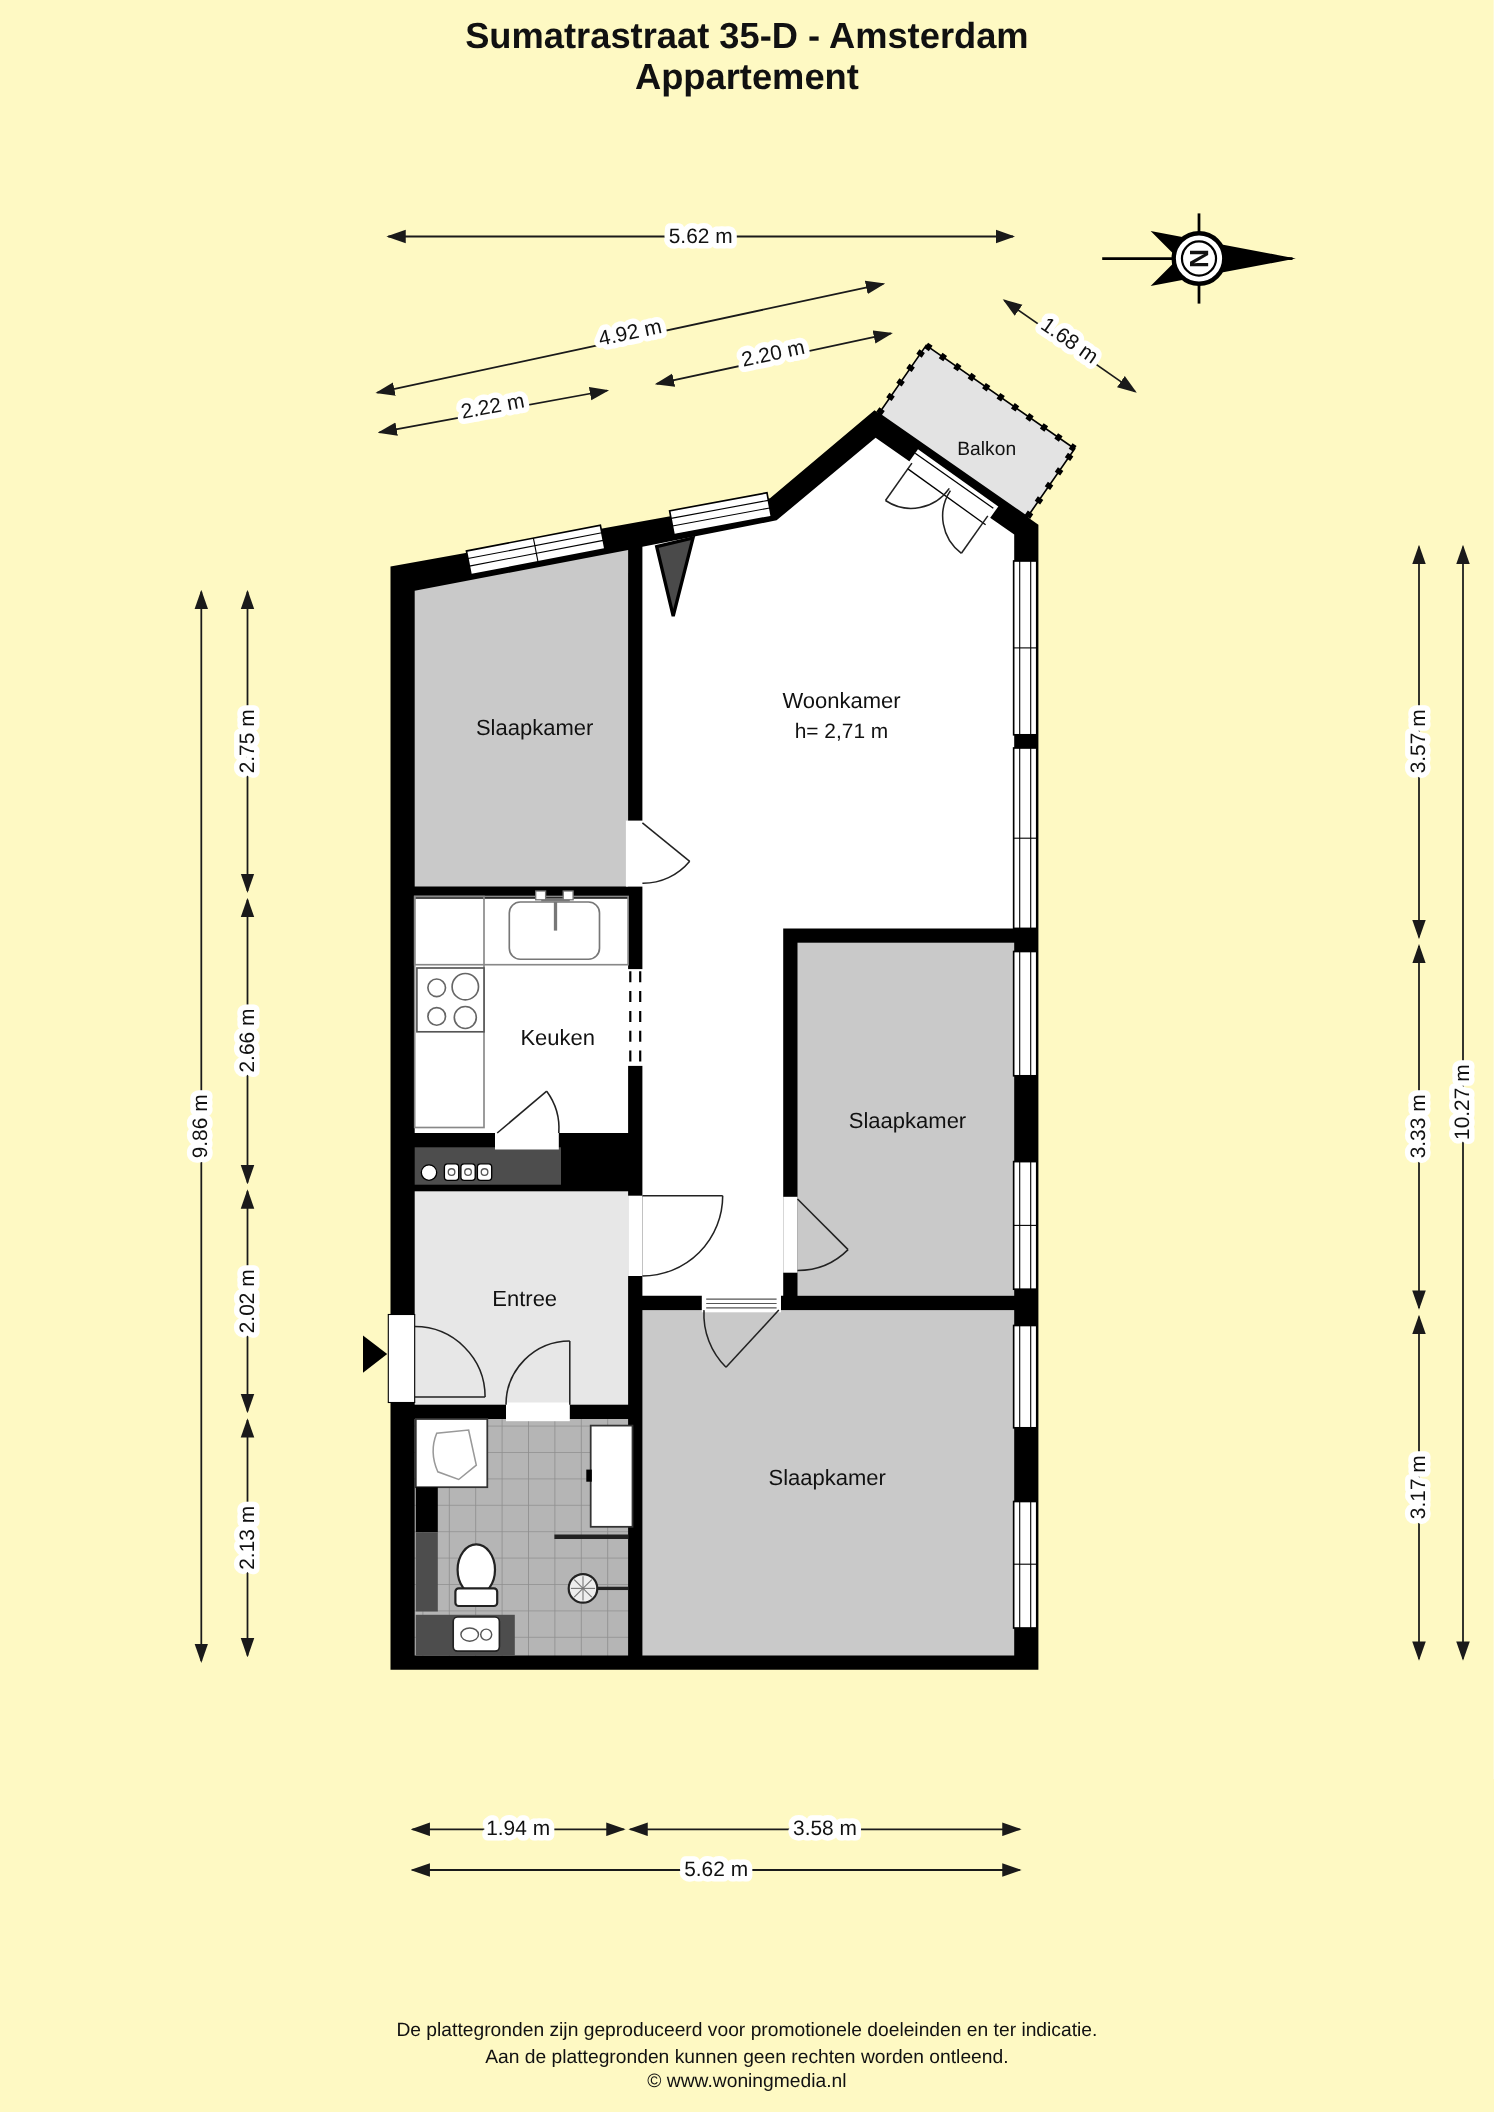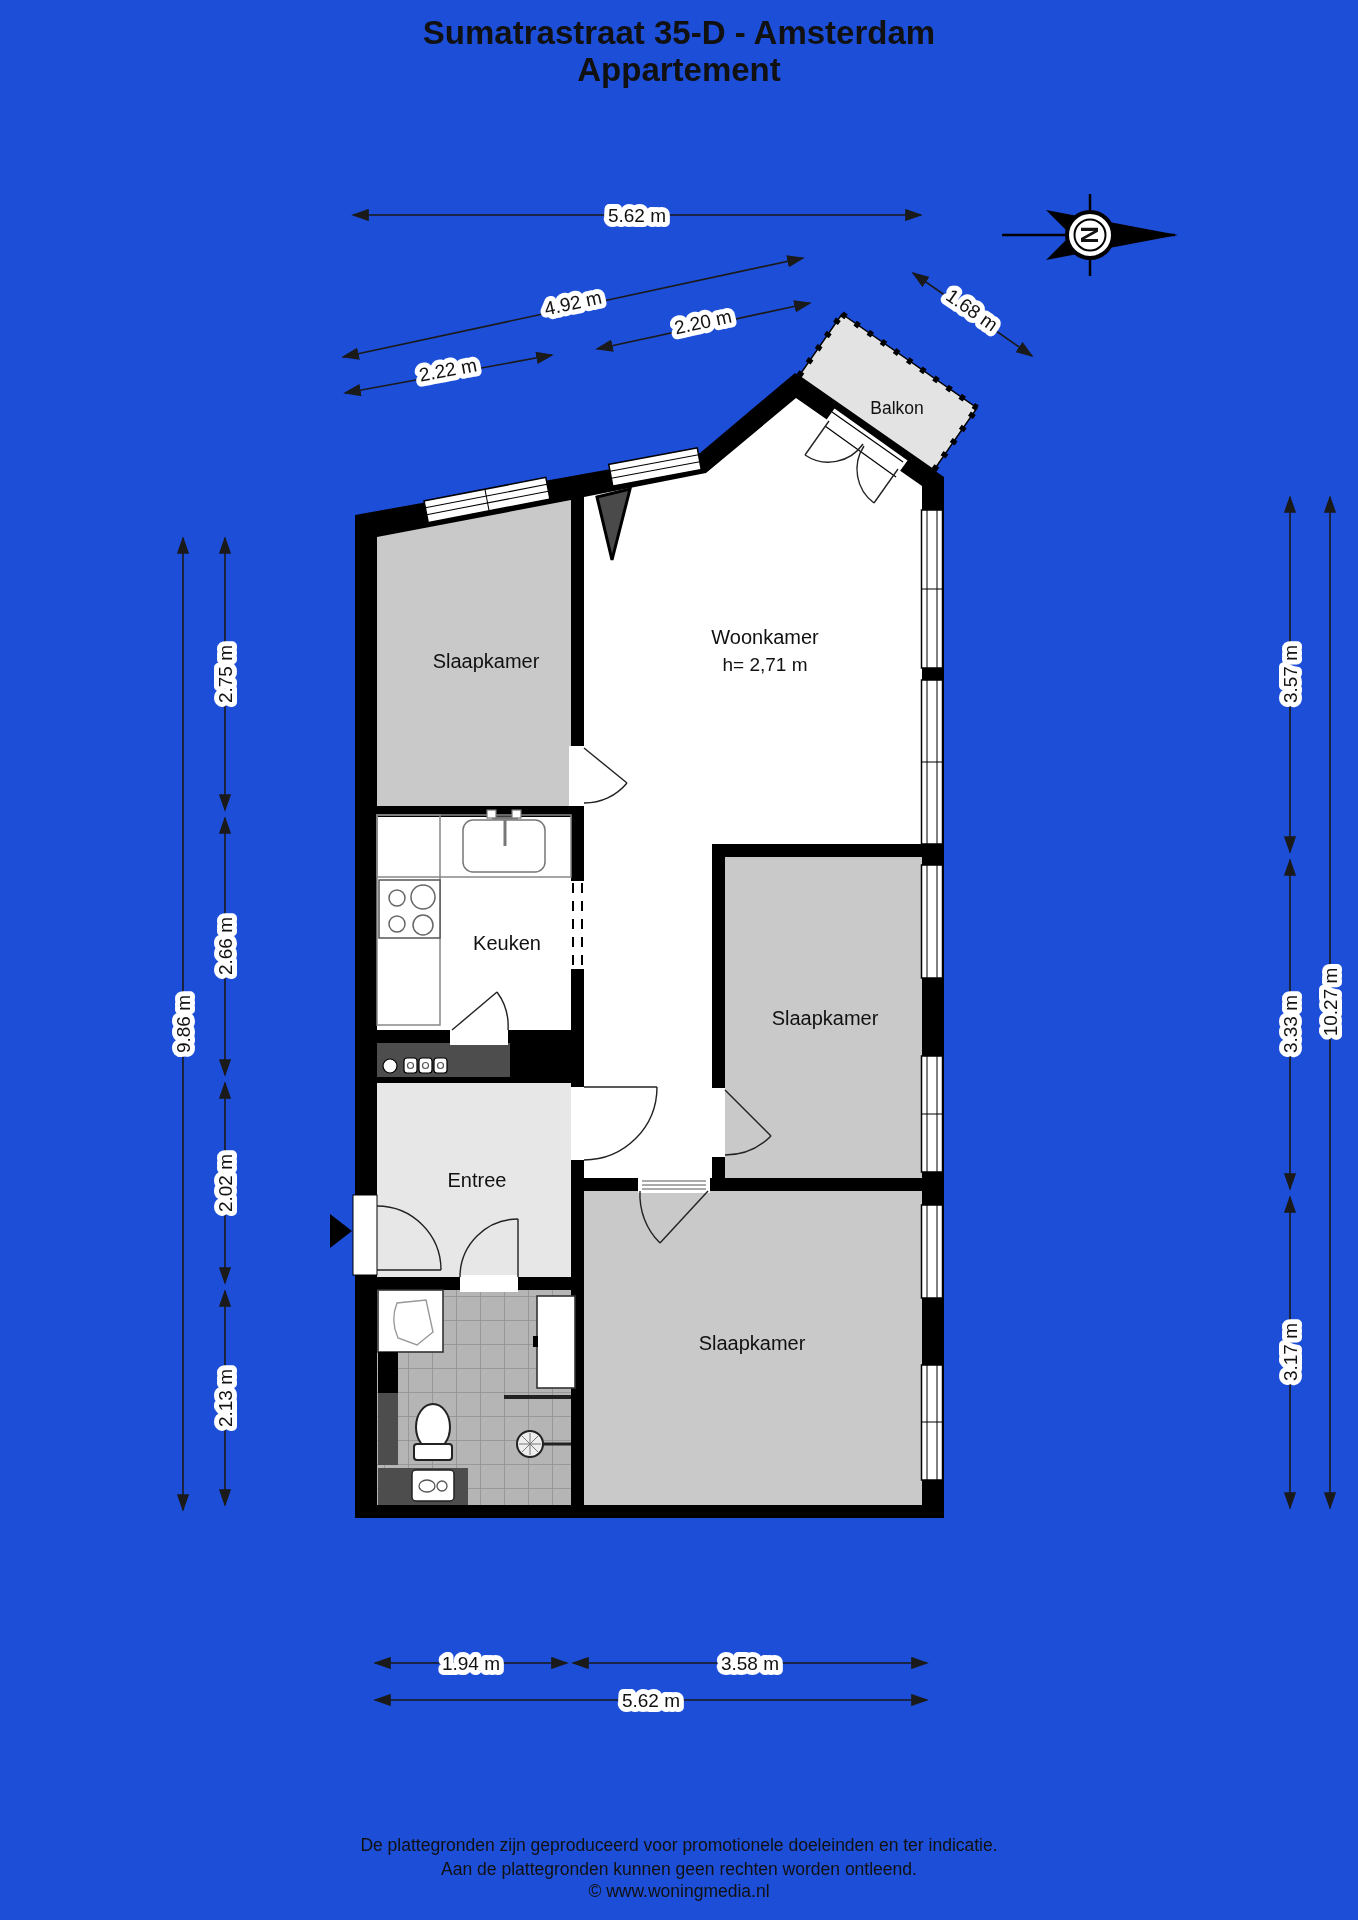--- a/index.html
+++ b/index.html
@@ -1,16 +1,16 @@
 <!DOCTYPE html>
 <html><head>
 <meta charset="utf-8">
 <style>
   html,body{margin:0;padding:0;background:#ffffff;}
-  .page{position:relative;width:1358px;height:1920px;background:#1d4ed8;overflow:hidden;
+  .page{position:relative;width:1358px;height:1920px;background:#fef9c3;overflow:hidden;
         font-family:"Liberation Sans",sans-serif;}
   svg{position:absolute;left:0;top:0;}
   text{font-family:"Liberation Sans",sans-serif;fill:#111;}
   .title-line{font-size:33px;font-weight:bold;text-anchor:middle;}
   .room-label{font-size:20px;text-anchor:middle;}
   .room-sub{font-size:19px;text-anchor:middle;}
   .balkon-label{font-size:17.5px;text-anchor:middle;}
   .dim-label{font-size:19px;text-anchor:middle;dominant-baseline:central;
              paint-order:stroke fill;stroke:#ffffff;stroke-width:10px;stroke-linejoin:round;}
   .footer-line{font-size:17.5px;text-anchor:middle;}

